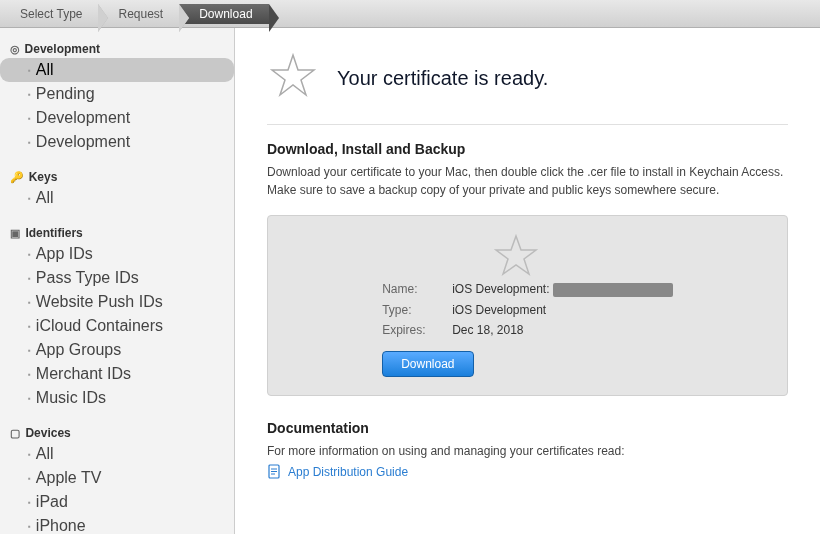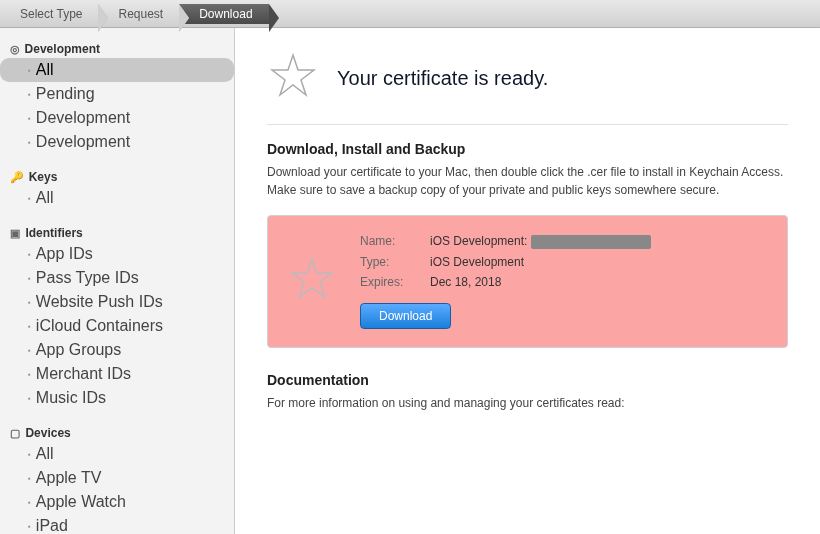--- a/index.html
+++ b/index.html
@@ -162,25 +162,26 @@
       font-size: 12px;
       color: #444;
       line-height: 1.5;
       margin-bottom: 0;
     }
 
     
     .cert-info-box {
       border: 1px solid #d0d0d0;
       border-radius: 4px;
-      background: #fca5a5;
+      background: #e5e5e5;
       padding: 18px 20px;
       margin-top: 16px;
       display: flex;
       align-items: center;
+      flex-direction: column;
     }
     .cert-info-badge {
       width: 48px;
       height: 48px;
       margin-right: 24px;
       flex-shrink: 0;
     }
     .cert-info-table {
       flex: 1;
     }
@@ -286,21 +287,20 @@
       <div class="sidebar-item">App Groups</div>
       <div class="sidebar-item">Merchant IDs</div>
       <div class="sidebar-item">Music IDs</div>
       <div class="sidebar-divider"></div>
       <div class="sidebar-section-header">
         <span class="sidebar-section-icon">▢</span>
         <span>Devices</span>
       </div>
       <div class="sidebar-item">All</div>
       <div class="sidebar-item">Apple TV</div>
-      <div class="sidebar-item">Apple Watch</div>
       <div class="sidebar-item">iPad</div>
       <div class="sidebar-item">iPhone</div>
       <div class="sidebar-item">iPod Touch</div>
       <div class="sidebar-divider"></div>
       <div class="sidebar-section-header">
         <span class="sidebar-section-icon">▢</span>
         <span>Provisioning Profiles</span>
       </div>
     </div>
 
@@ -344,16 +344,25 @@
           <span class="cert-info-label">Expires:</span>
           <span class="cert-info-value">Dec 18, 2018</span>
         </div>
         <button class="download-btn">Download</button>
       </div>
     </div>
 
     <div class="doc-section">
       <div class="section-title">Documentation</div>
       <div class="section-desc">For more information on using and managing your certificates read:</div>
+      <a class="doc-link">
+        <svg class="doc-link-icon" viewBox="0 0 16 16" width="16" height="16">
+          <rect x="2" y="1" width="10" height="13" rx="1" fill="none" stroke="#2a7dd1" stroke-width="1.2"></rect>
+          <line x1="4" y1="5" x2="10" y2="5" stroke="#2a7dd1" stroke-width="1"></line>
+          <line x1="4" y1="7.5" x2="10" y2="7.5" stroke="#2a7dd1" stroke-width="1"></line>
+          <line x1="4" y1="10" x2="8" y2="10" stroke="#2a7dd1" stroke-width="1"></line>
+        </svg>
+        <span>App Distribution Guide</span>
+      </a>
     </div>
 
   </div>
 </div>
 
 </body></html>

